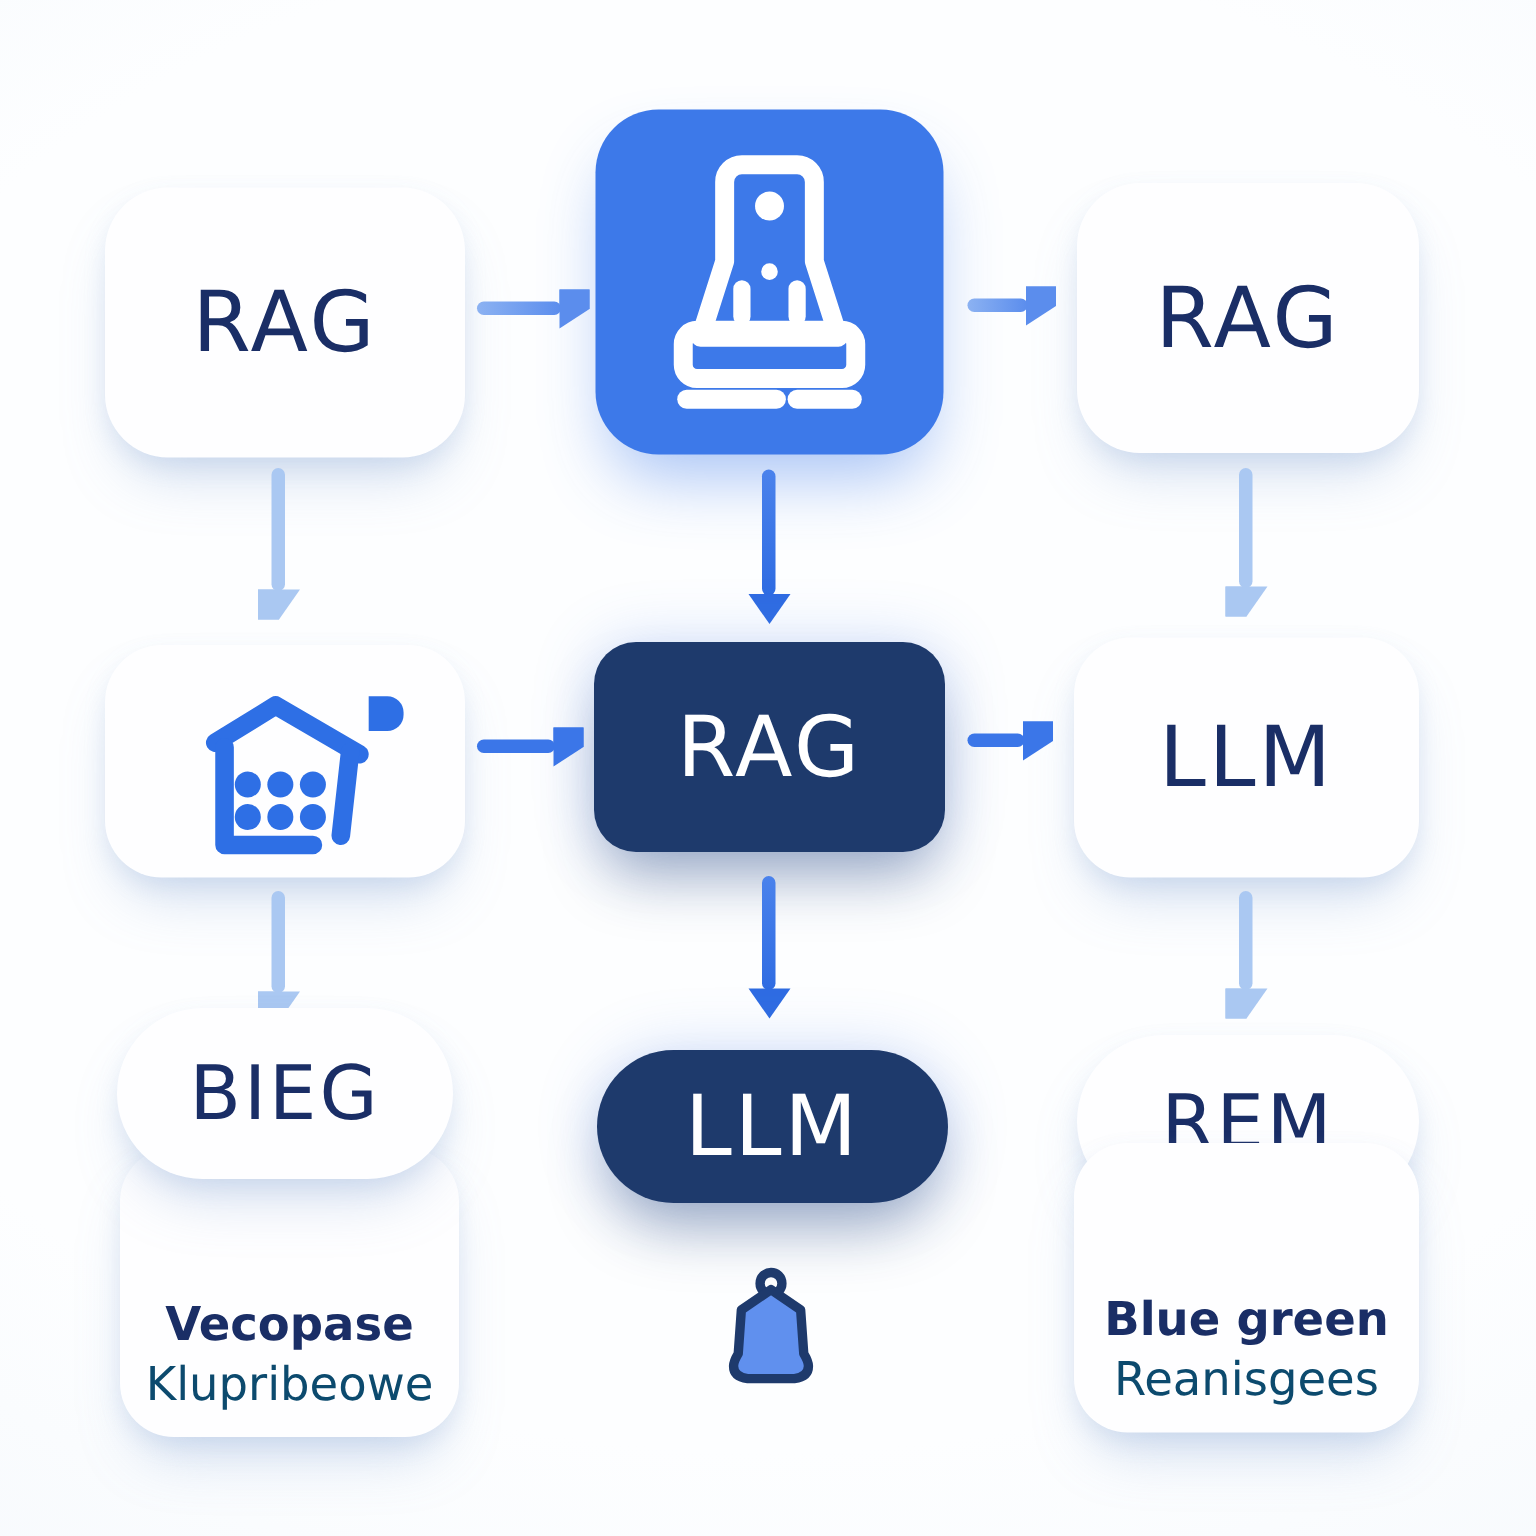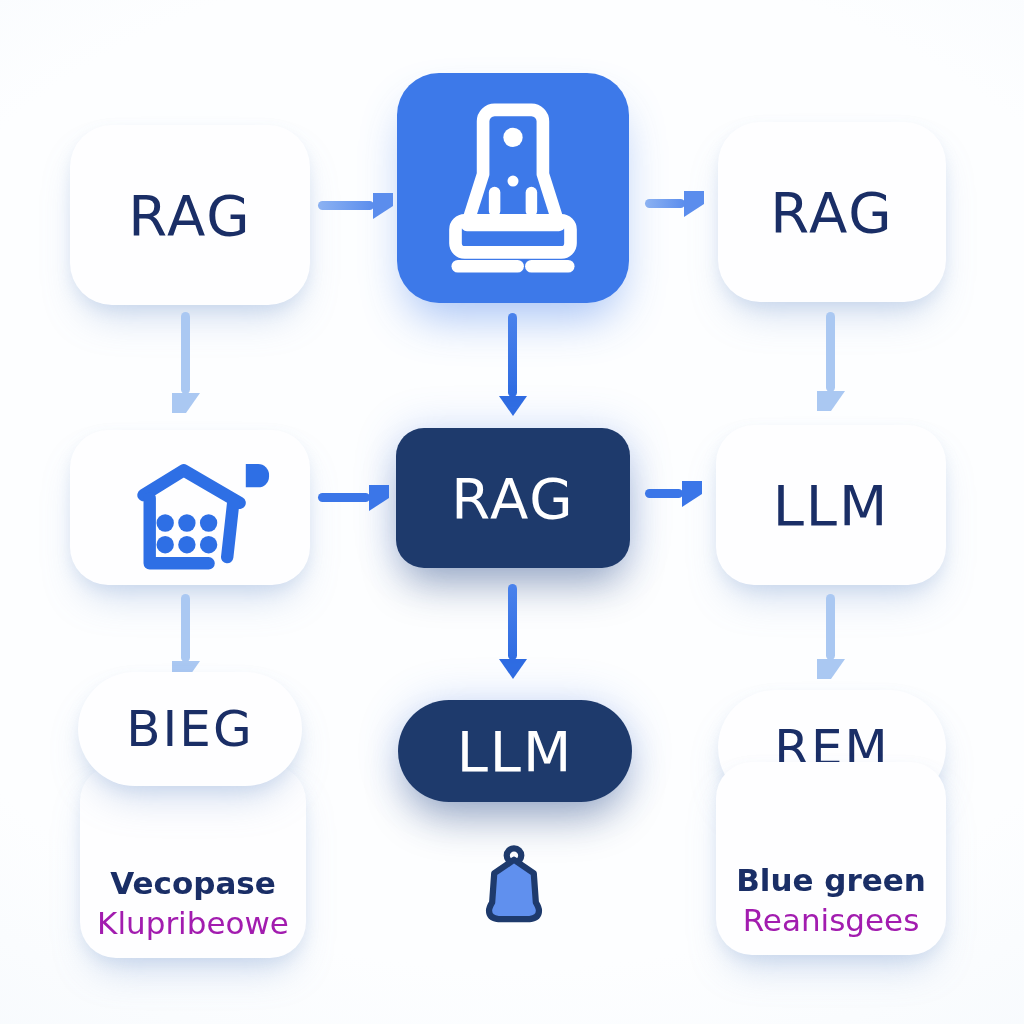--- a/index.html
+++ b/index.html
@@ -27,21 +27,21 @@
   .lab-l{font-size:50px;}
   .navy{background:#1e3a6c;}
   .navy .label{color:#ffffff;}
   .glow-blue{box-shadow:0 24px 45px -10px rgba(61,121,233,.45);}
   .glow-navy{box-shadow:0 24px 40px -8px rgba(30,58,108,.38), 0 0 40px rgba(80,130,240,.25);}
   .caption{
     position:absolute;width:100%;text-align:center;
     color:#1a2e66;font-size:31px;line-height:1.3;
   }
   .caption .b{font-weight:800;display:block;}
-  .caption .r{font-weight:400;display:block;color:#a21caf;}
+  .caption .r{font-weight:400;display:block;color:#0c4a6e;}
 
   
   .arrow-h{position:absolute;height:9px;border-radius:5px;}
   .arrow-h::after{
     content:"";position:absolute;right:-19px;top:50%;transform:translateY(-50%);
     border-left:20px solid;border-top:13px solid transparent;border-bottom:13px solid transparent;
     border-left-color:inherit;
   }
   .arrow-v{position:absolute;width:9px;border-radius:5px;}
   .arrow-v::after{

